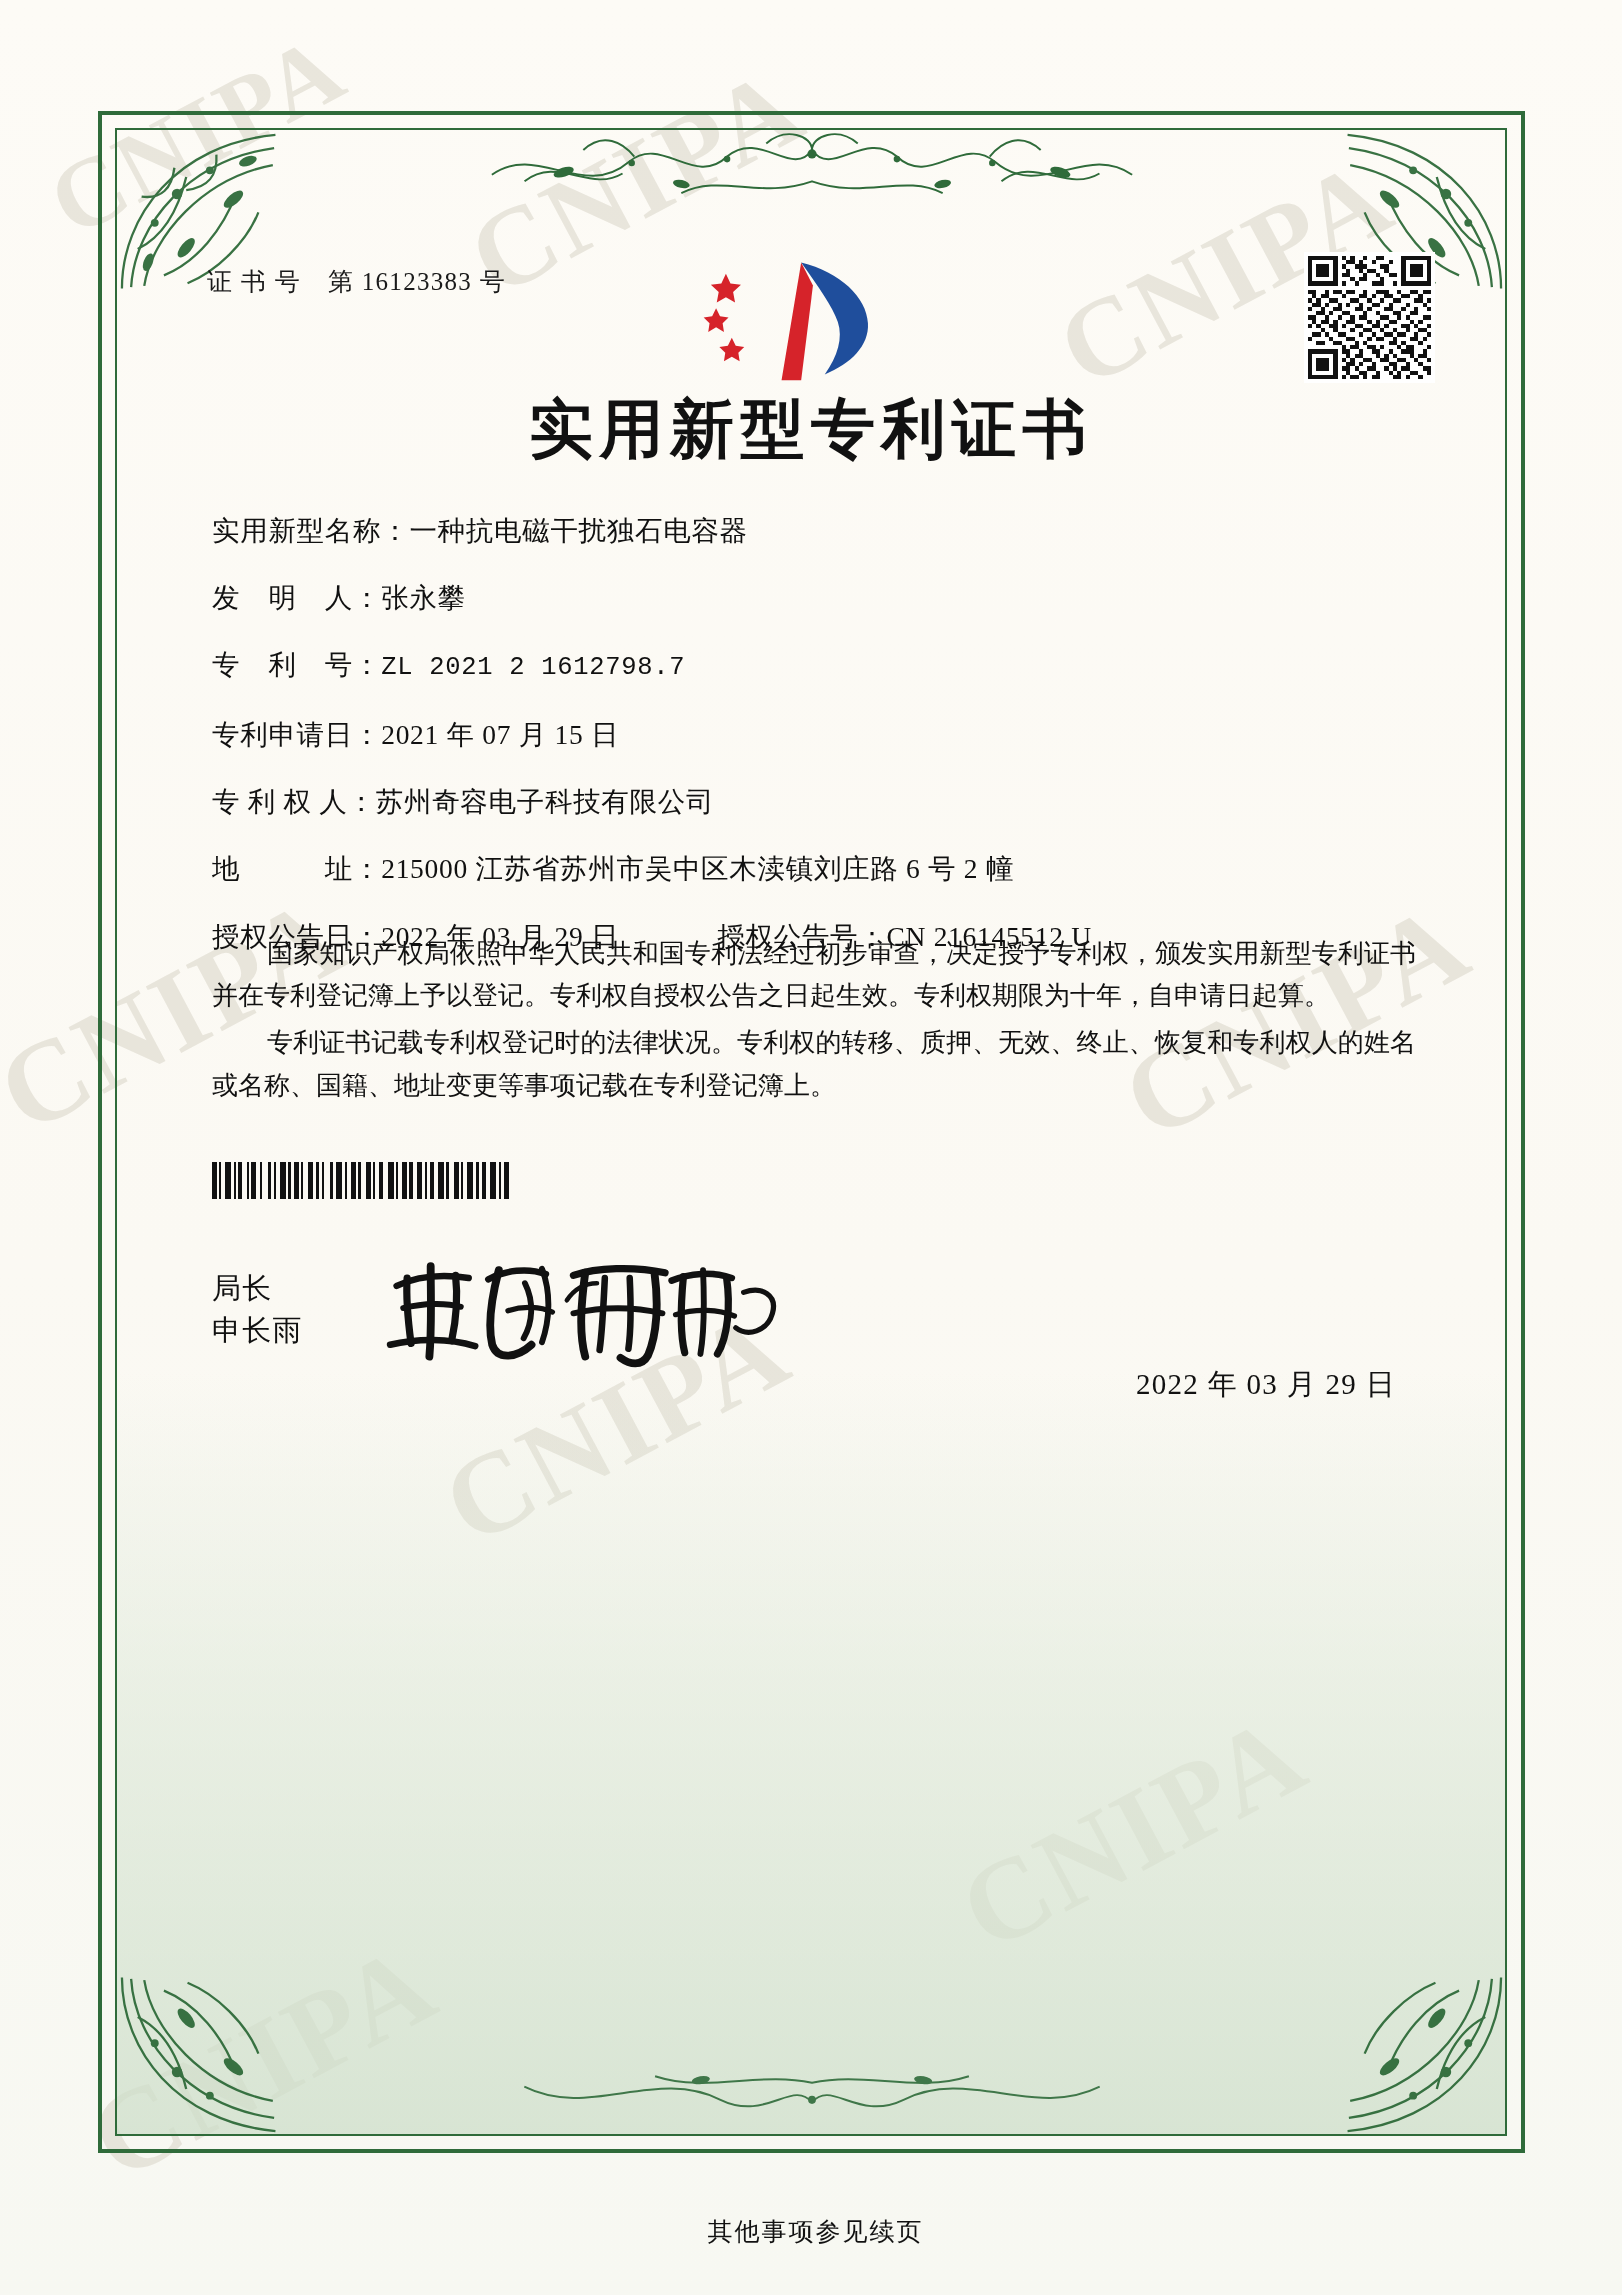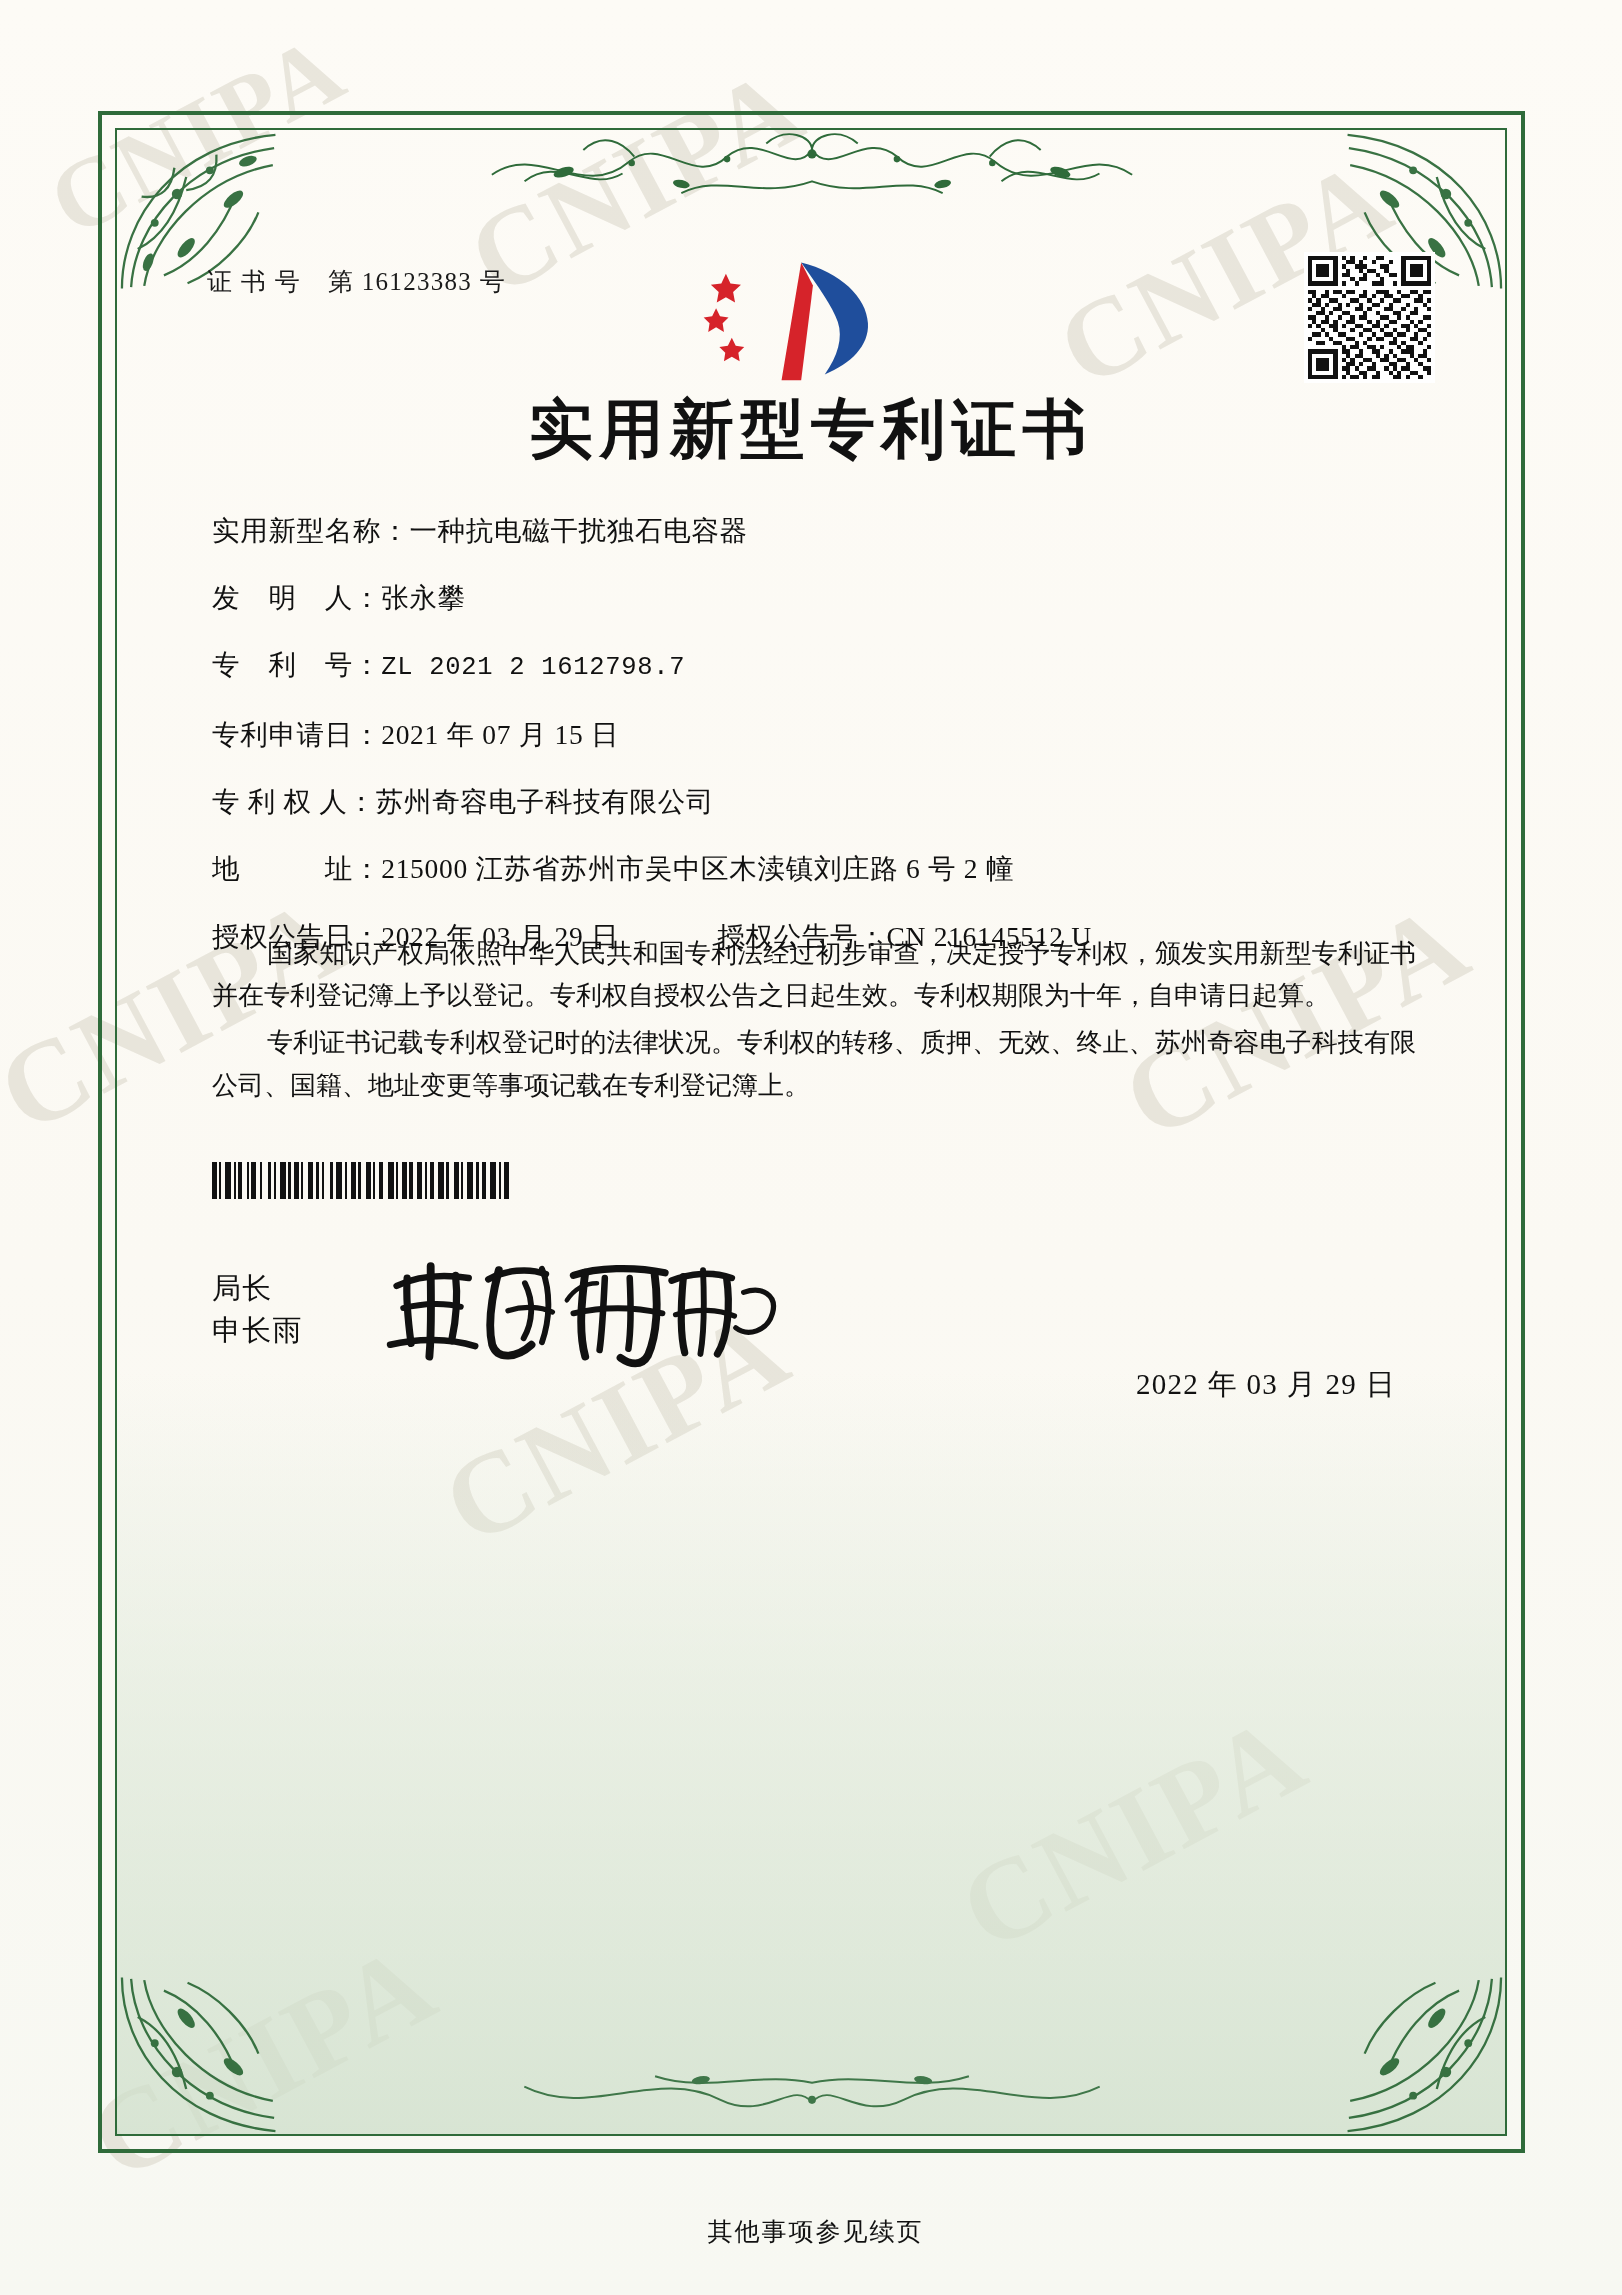--- a/index.html
+++ b/index.html
@@ -676,21 +676,21 @@
         <span class="fvalue">2022 年 03 月 29 日</span>
         <span class="gap"></span>
         <span class="flabel">授权公告号：</span>
         <span class="fvalue">CN 216145512 U</span>
       </div>
 
     </div>
 
     <div class="paras">
       <p>国家知识产权局依照中华人民共和国专利法经过初步审查，决定授予专利权，颁发实用新型专利证书并在专利登记簿上予以登记。专利权自授权公告之日起生效。专利权期限为十年，自申请日起算。</p>
-      <p>专利证书记载专利权登记时的法律状况。专利权的转移、质押、无效、终止、苏州奇容电子科技有限公司、国籍、地址变更等事项记载在专利登记簿上。</p>
+      <p>专利证书记载专利权登记时的法律状况。专利权的转移、质押、无效、终止、恢复和专利权人的姓名或名称、国籍、地址变更等事项记载在专利登记簿上。</p>
     </div>
 
     <div class="barcode">
       <i style="width:4.6px"></i>
         <i style="width:2.6px;background:transparent"></i>
       <i style="width:2px"></i>
         <i style="width:3.9px;background:transparent"></i>
       <i style="width:5.9px"></i>
         <i style="width:2.6px;background:transparent"></i>
       <i style="width:2px"></i>

